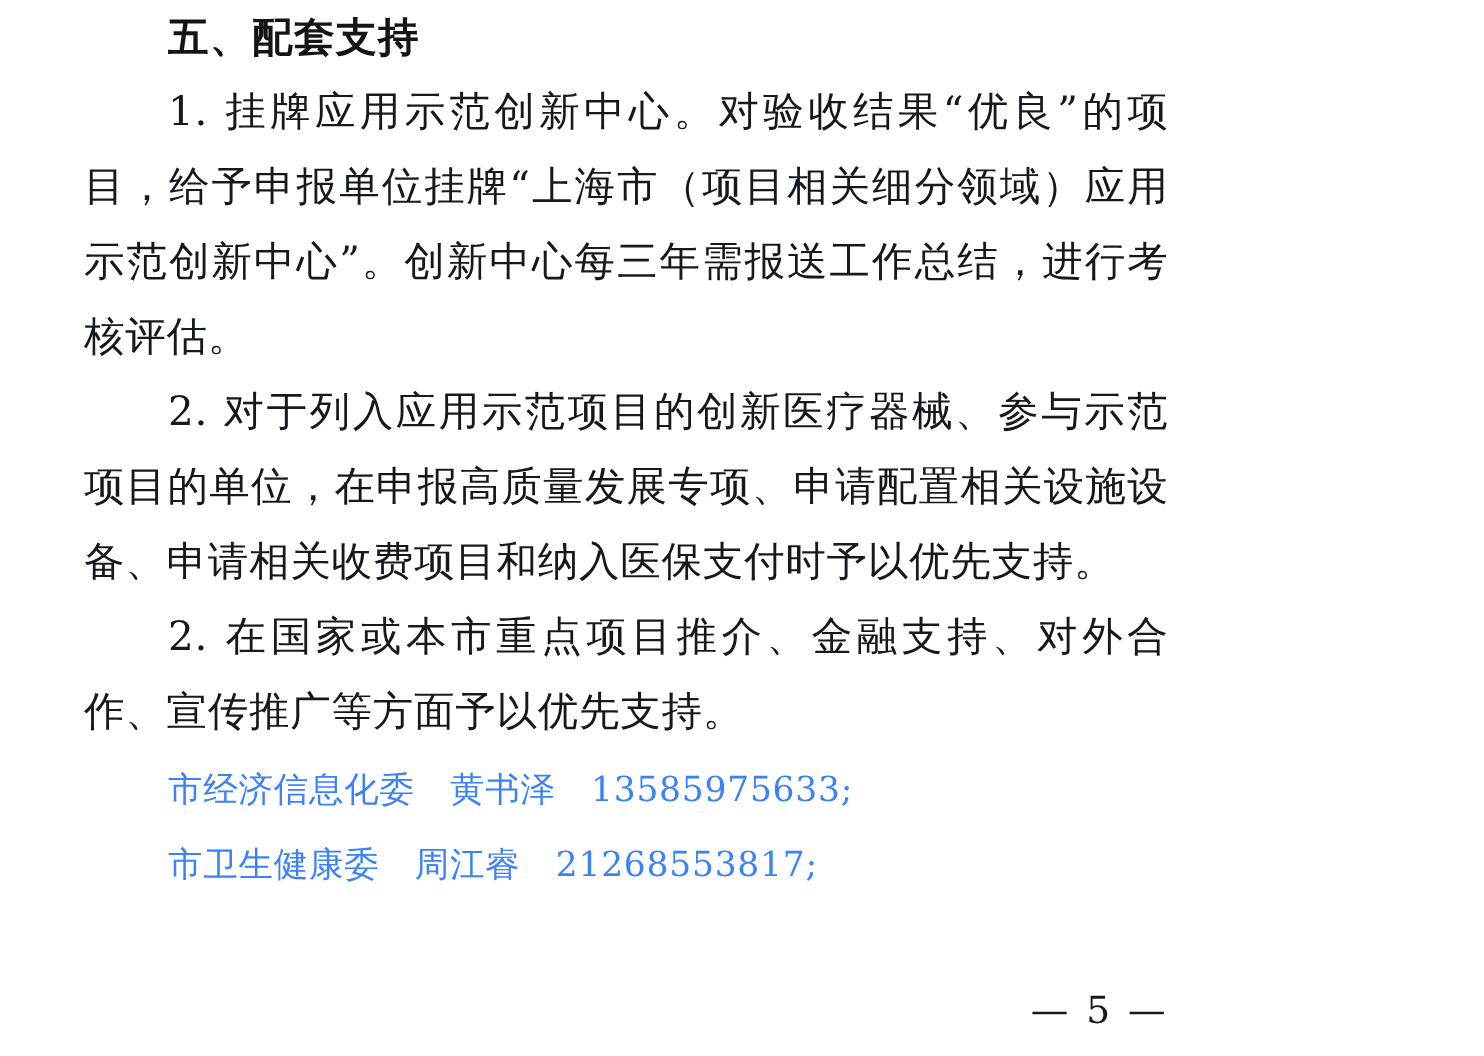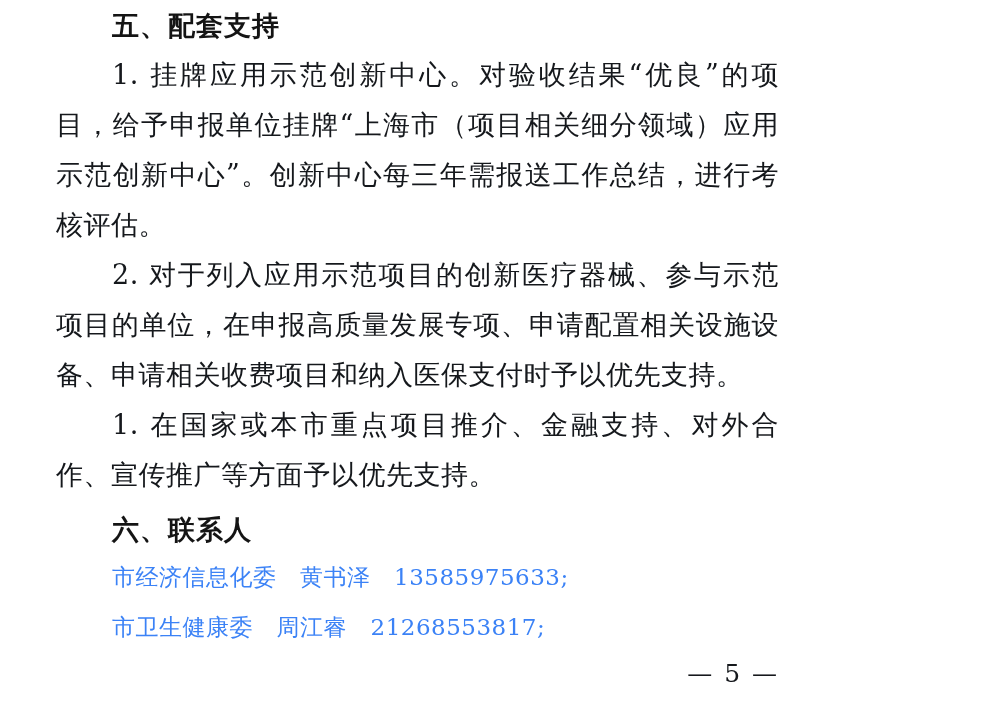--- a/index.html
+++ b/index.html
@@ -71,24 +71,23 @@
 </head>
 <body>
 
 <div class="page">
 
   <h2 class="heading h-one">五、配套支持</h2>
 
   <div class="para-block">
     <p class="para">1. 挂牌应用示范创新中心。对验收结果“优良”的项目，给予申报单位挂牌“上海市（项目相关细分领域）应用示范创新中心”。创新中心每三年需报送工作总结，进行考核评估。</p>
     <p class="para">2. 对于列入应用示范项目的创新医疗器械、参与示范项目的单位，在申报高质量发展专项、申请配置相关设施设备、申请相关收费项目和纳入医保支付时予以优先支持。</p>
-    <p class="para">1. 在国家或本市重点项目推介、金融支持、对外合作、宣传推广等方面予以优先支持。</p>
+    <p class="para">2. 在国家或本市重点项目推介、金融支持、对外合作、宣传推广等方面予以优先支持。</p>
   </div>
 
-  <h2 class="heading h-two">六、联系人</h2>
 
   <div class="contacts">
     <p class="contact-line">市经济信息化委　黄书泽　13585975633;</p>
     <p class="contact-line">市卫生健康委　周江睿　21268553817;</p>
   </div>
 
   <div class="footer">— 5 —</div>
 
 </div>
 

